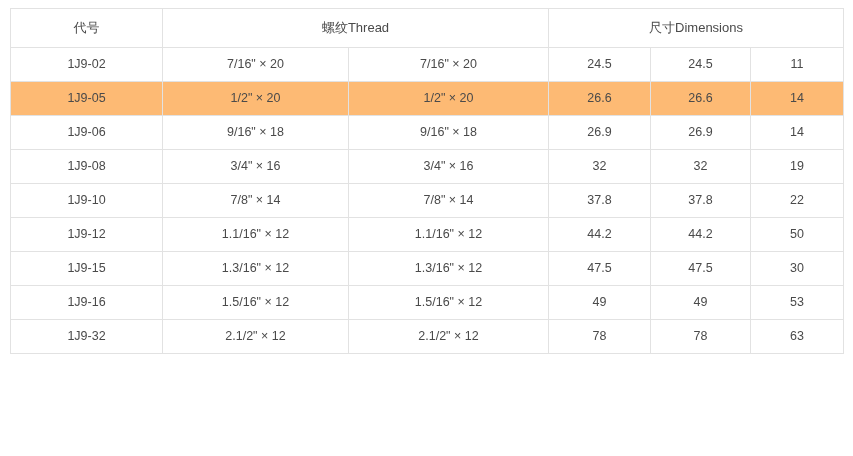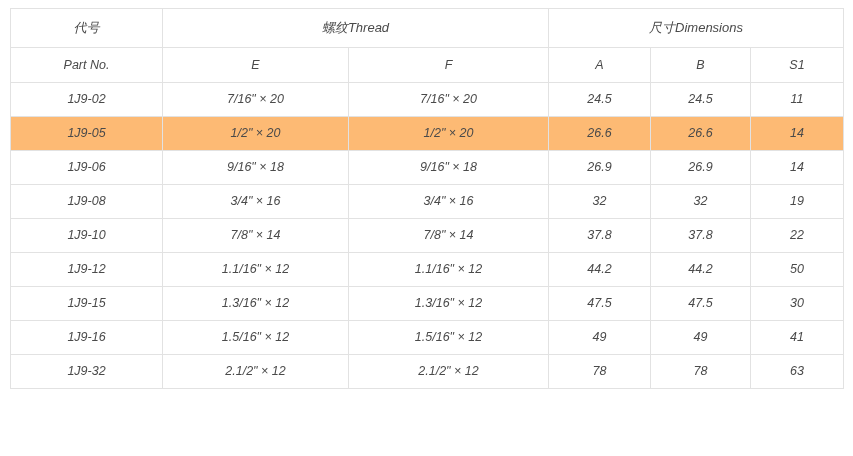--- a/index.html
+++ b/index.html
@@ -18,21 +18,20 @@
     width: 853px;
     height: 456px;
     box-sizing: border-box;
     padding: 8px 10px 0 10px;
   }
   table.spec {
     border-collapse: collapse;
     width: 833px;
     table-layout: fixed;
     font-size: 12.5px;
-    font-style: italic;
   }
   table.spec th, table.spec td {
     border: 1px solid #e2e2e2;
     text-align: center;
     vertical-align: middle;
     font-weight: normal;
     color: #4a4a4a;
     padding: 0;
     height: 31px;
     line-height: 31px;
@@ -75,28 +74,20 @@
       <col class="c-f">
       <col class="c-a">
       <col class="c-b">
       <col class="c-s1">
     </colgroup>
     <thead>
       <tr class="head-row-1">
         <th>代号</th>
         <th colspan="2">螺纹Thread</th>
         <th colspan="3">尺寸Dimensions</th>
-      </tr>
-      <tr class="head-row-2">
-        <th>Part No.</th>
-        <th>E</th>
-        <th>F</th>
-        <th>A</th>
-        <th>B</th>
-        <th>S1</th>
       </tr>
     </thead>
     <tbody>
       <tr>
         <td>1J9-02</td>
         <td>7/16" × 20</td>
         <td>7/16" × 20</td>
         <td>24.5</td>
         <td>24.5</td>
         <td>11</td>
@@ -148,21 +139,21 @@
         <td>47.5</td>
         <td>47.5</td>
         <td>30</td>
       </tr>
       <tr>
         <td>1J9-16</td>
         <td>1.5/16" × 12</td>
         <td>1.5/16" × 12</td>
         <td>49</td>
         <td>49</td>
-        <td>41</td>
+        <td>53</td>
       </tr>
       <tr>
         <td>1J9-32</td>
         <td>2.1/2" × 12</td>
         <td>2.1/2" × 12</td>
         <td>78</td>
         <td>78</td>
         <td>63</td>
       </tr>
     </tbody>

